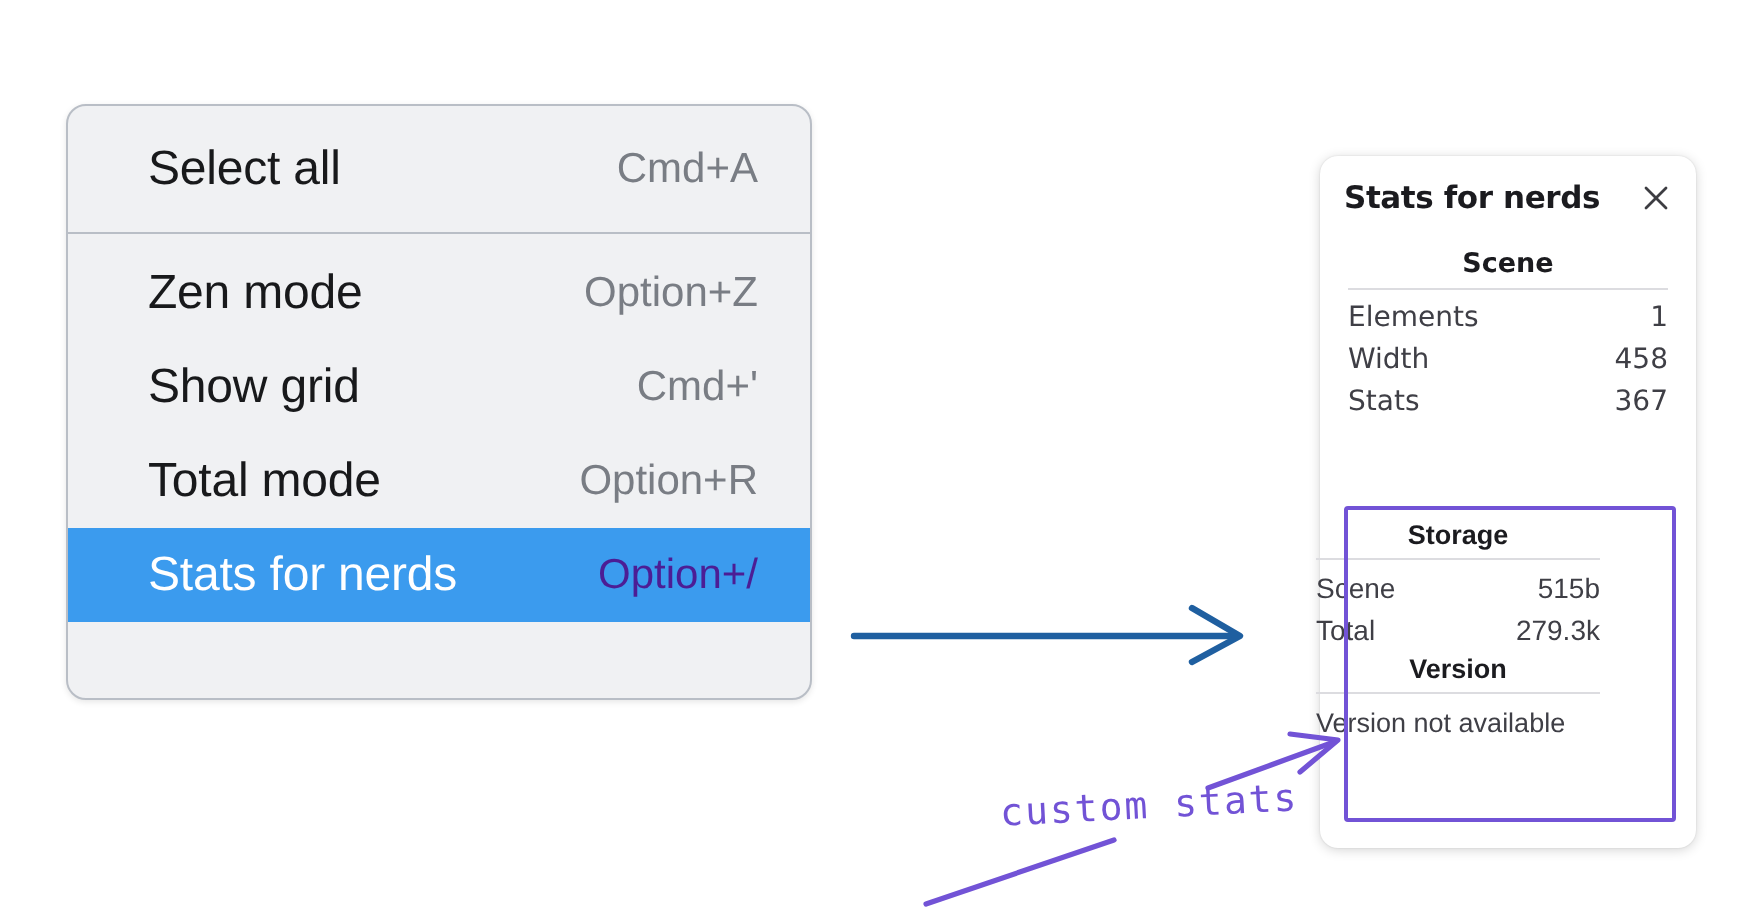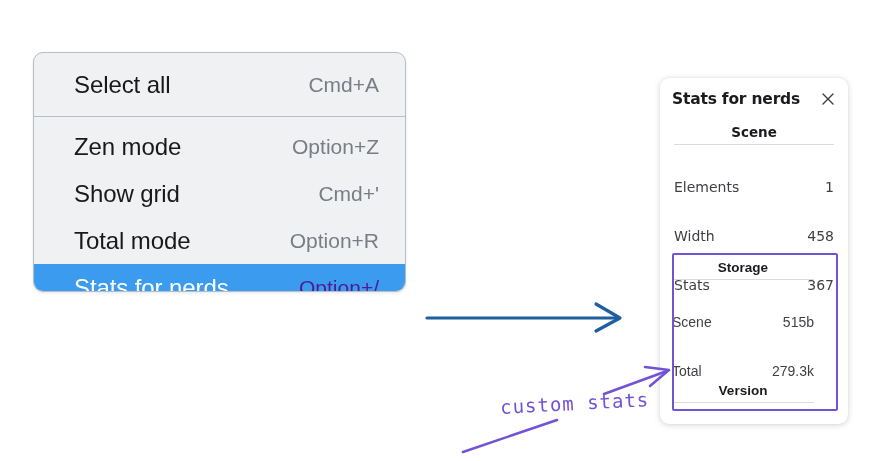--- a/index.html
+++ b/index.html
@@ -14,21 +14,21 @@
     position: relative;
     overflow: hidden;
   }
 
   
   #context-menu {
     position: absolute;
     left: 33px;
     top: 52px;
     width: 373px;
-    height: 240px;
+    height: 298px;
     background: #f0f1f3;
     border: 1px solid #b9bec6;
     border-radius: 10px;
     box-sizing: border-box;
     box-shadow: 0 1px 3px rgba(0,0,0,0.10);
     overflow: hidden;
   }
   .menu-group {
     padding: 6px 0 6px 0;
   }
@@ -111,21 +111,21 @@
     margin: 0 2px 3px 2px;
   }
   .stat-row {
     display: flex;
     align-items: baseline;
     justify-content: space-between;
     font-size: 14px;
     color: #3f3f46;
     padding: 2.5px 2px;
   }
-  .stat-row .sr-key { white-space: nowrap; margin-top: 28px; }
+  .stat-row .sr-key { white-space: nowrap; }
   .stat-row .sr-val { white-space: nowrap; }
   .note-row {
     font-size: 13.5px;
     color: #3f3f46;
     padding: 4px 2px 2px 2px;
     white-space: nowrap;
   }
   
   #custom-stats-box {
     position: absolute;
@@ -133,21 +133,21 @@
     top: 253px;
     width: 166px;
     height: 158px;
     border: 2.5px solid #7253d6;
     border-radius: 2px;
     box-sizing: border-box;
     pointer-events: none;
   }
   #storage-version-wrap {
     position: absolute;
-    left: 664px;
+    left: 650px;
     top: 255px;
     width: 158px;
     box-sizing: border-box;
     padding: 3px 6px 0 6px;
   }
 
   
   #annotations {
     position: absolute;
     left: 0; top: 0;
@@ -239,20 +239,21 @@
       <span class="sr-val">515b</span>
     </div>
     <div class="stat-row">
       <span class="sr-key">Total</span>
       <span class="sr-val">279.3k</span>
     </div>
   </div>
   <div class="stats-section">
     <div class="section-title">Version</div>
     <div class="section-rule"></div>
+    <div class="note-row">Version not available</div>
   </div>
 </div>
 
 <div id="custom-stats-box"></div>
 
 <svg id="annotations" viewBox="0 0 873 461">
 
   <g>
     <line x1="427" y1="318" x2="617" y2="318" stroke="#1f5fa0" stroke-width="3.2" stroke-linecap="round"></line>
     <path d="M 596 304 L 620 318 L 596 331" fill="none" stroke="#1f5fa0" stroke-width="3.2" stroke-linecap="round" stroke-linejoin="round"></path>

